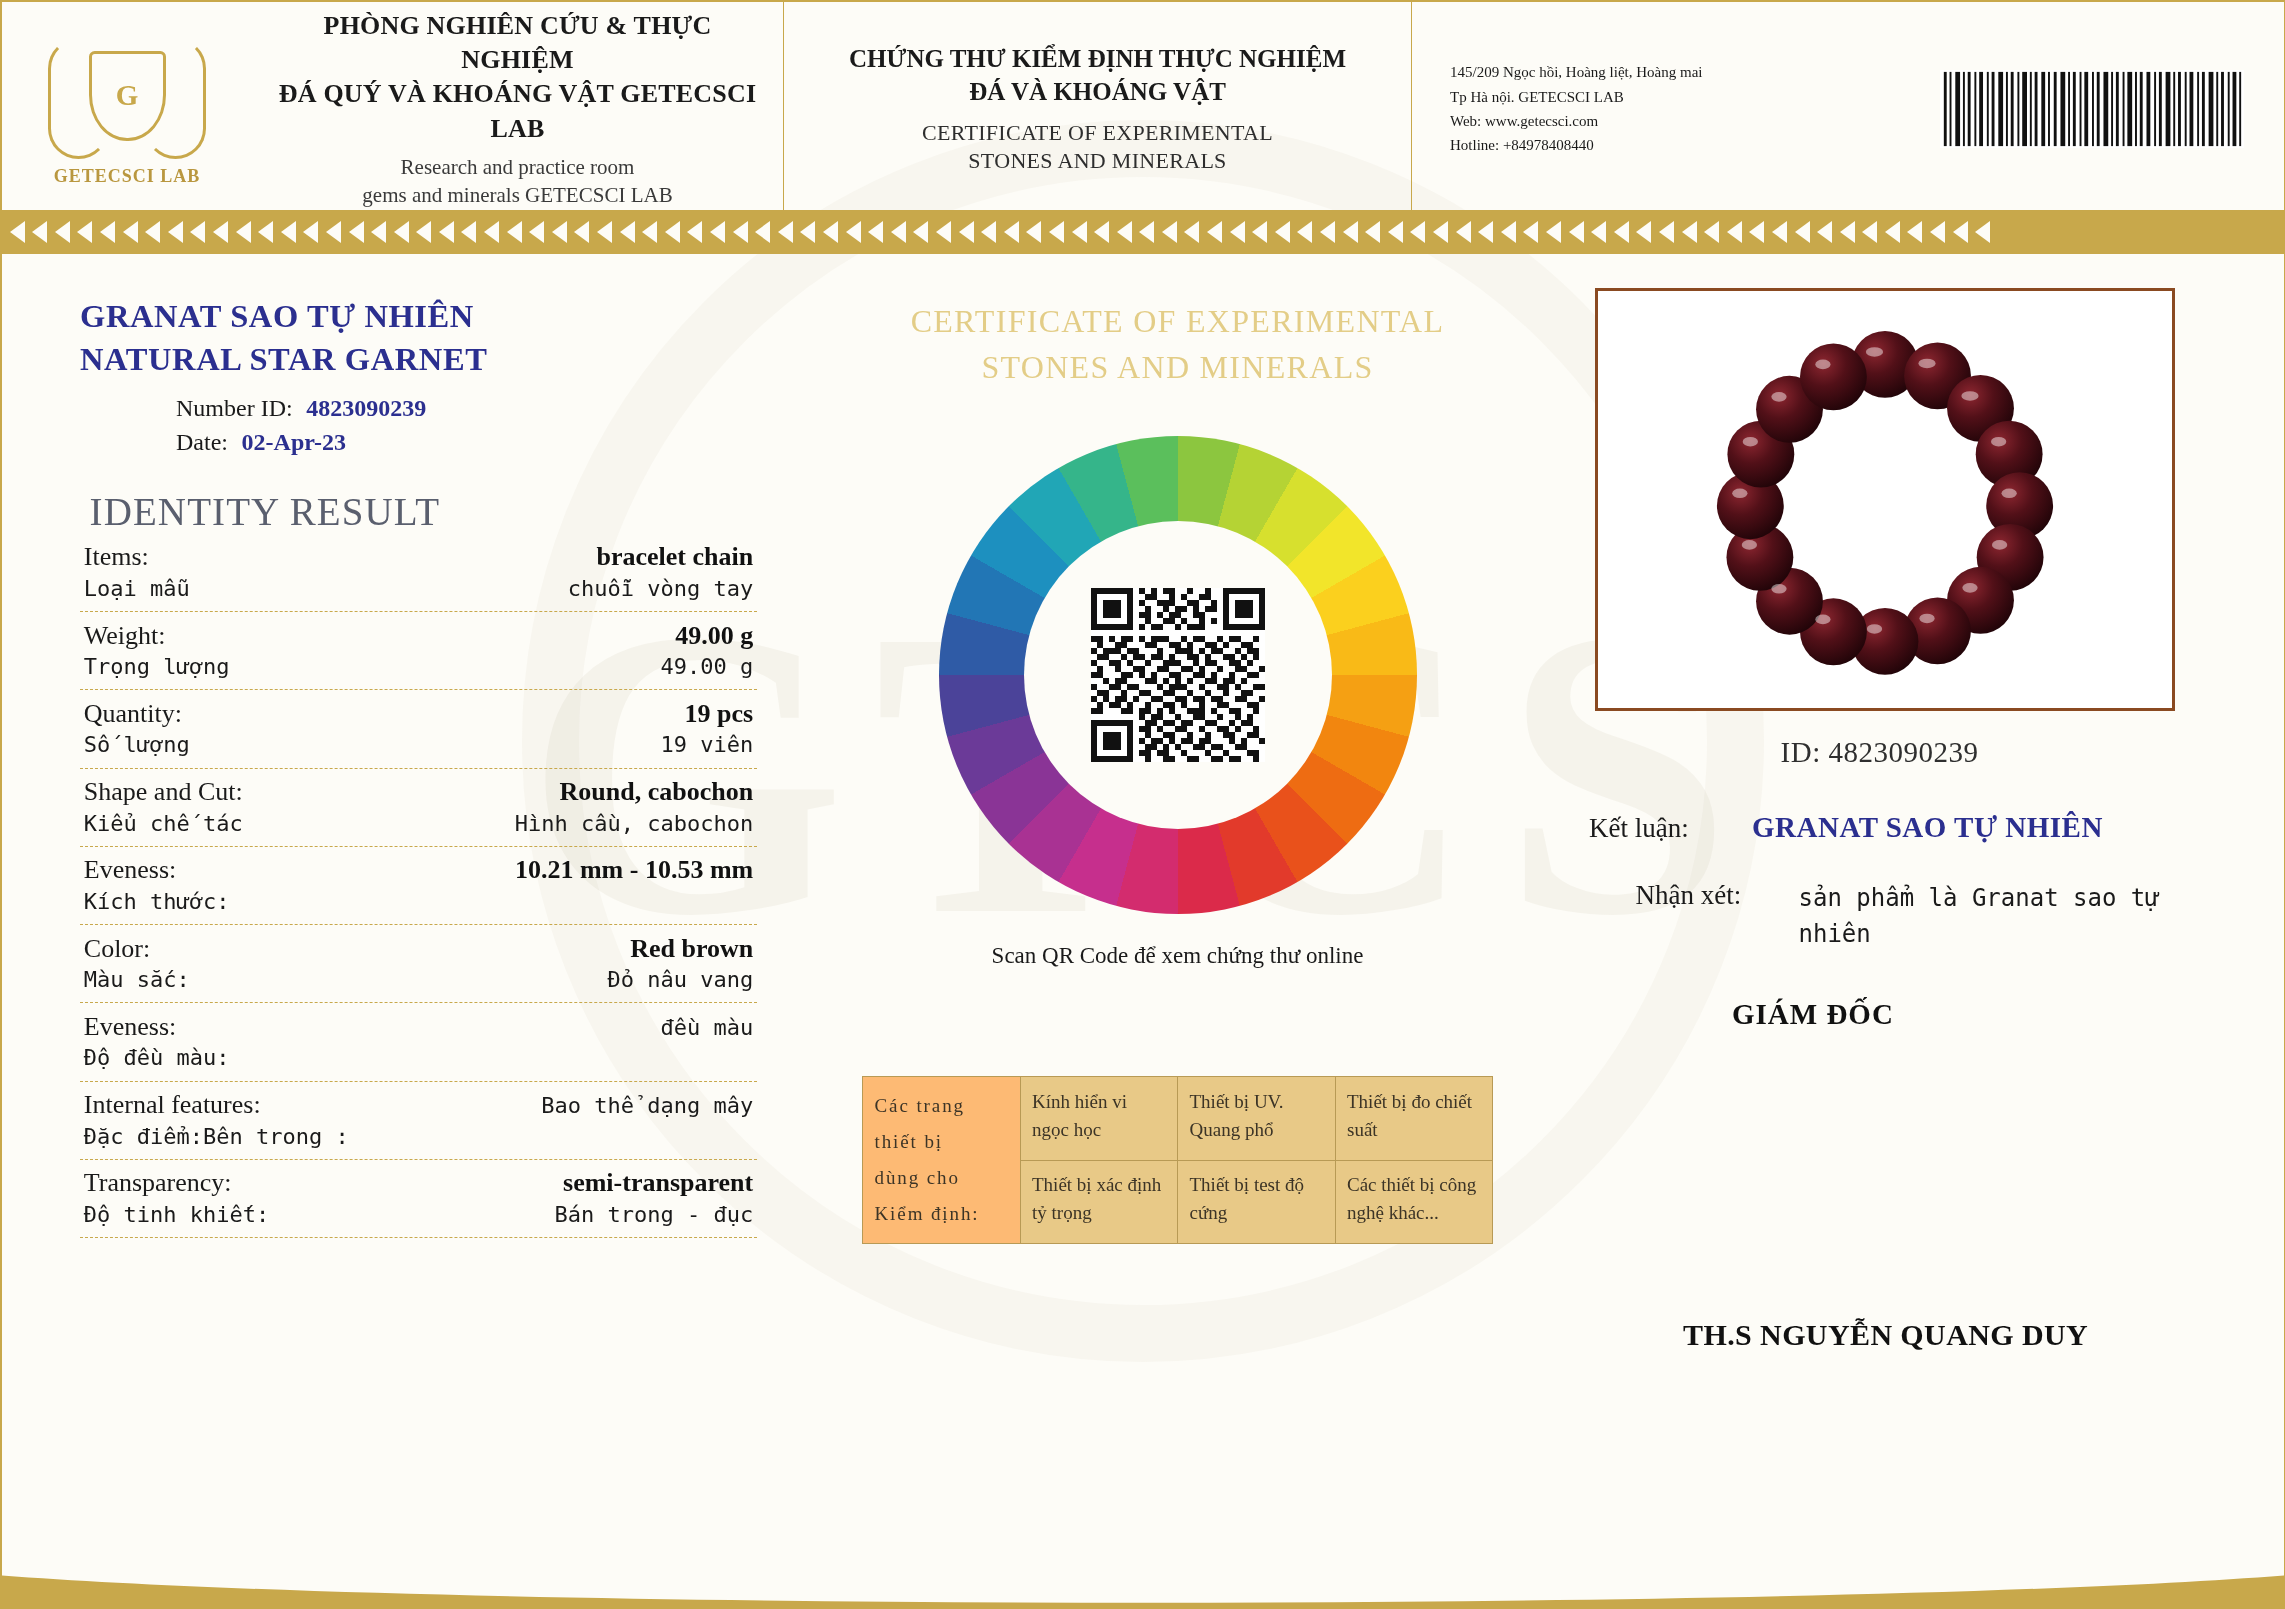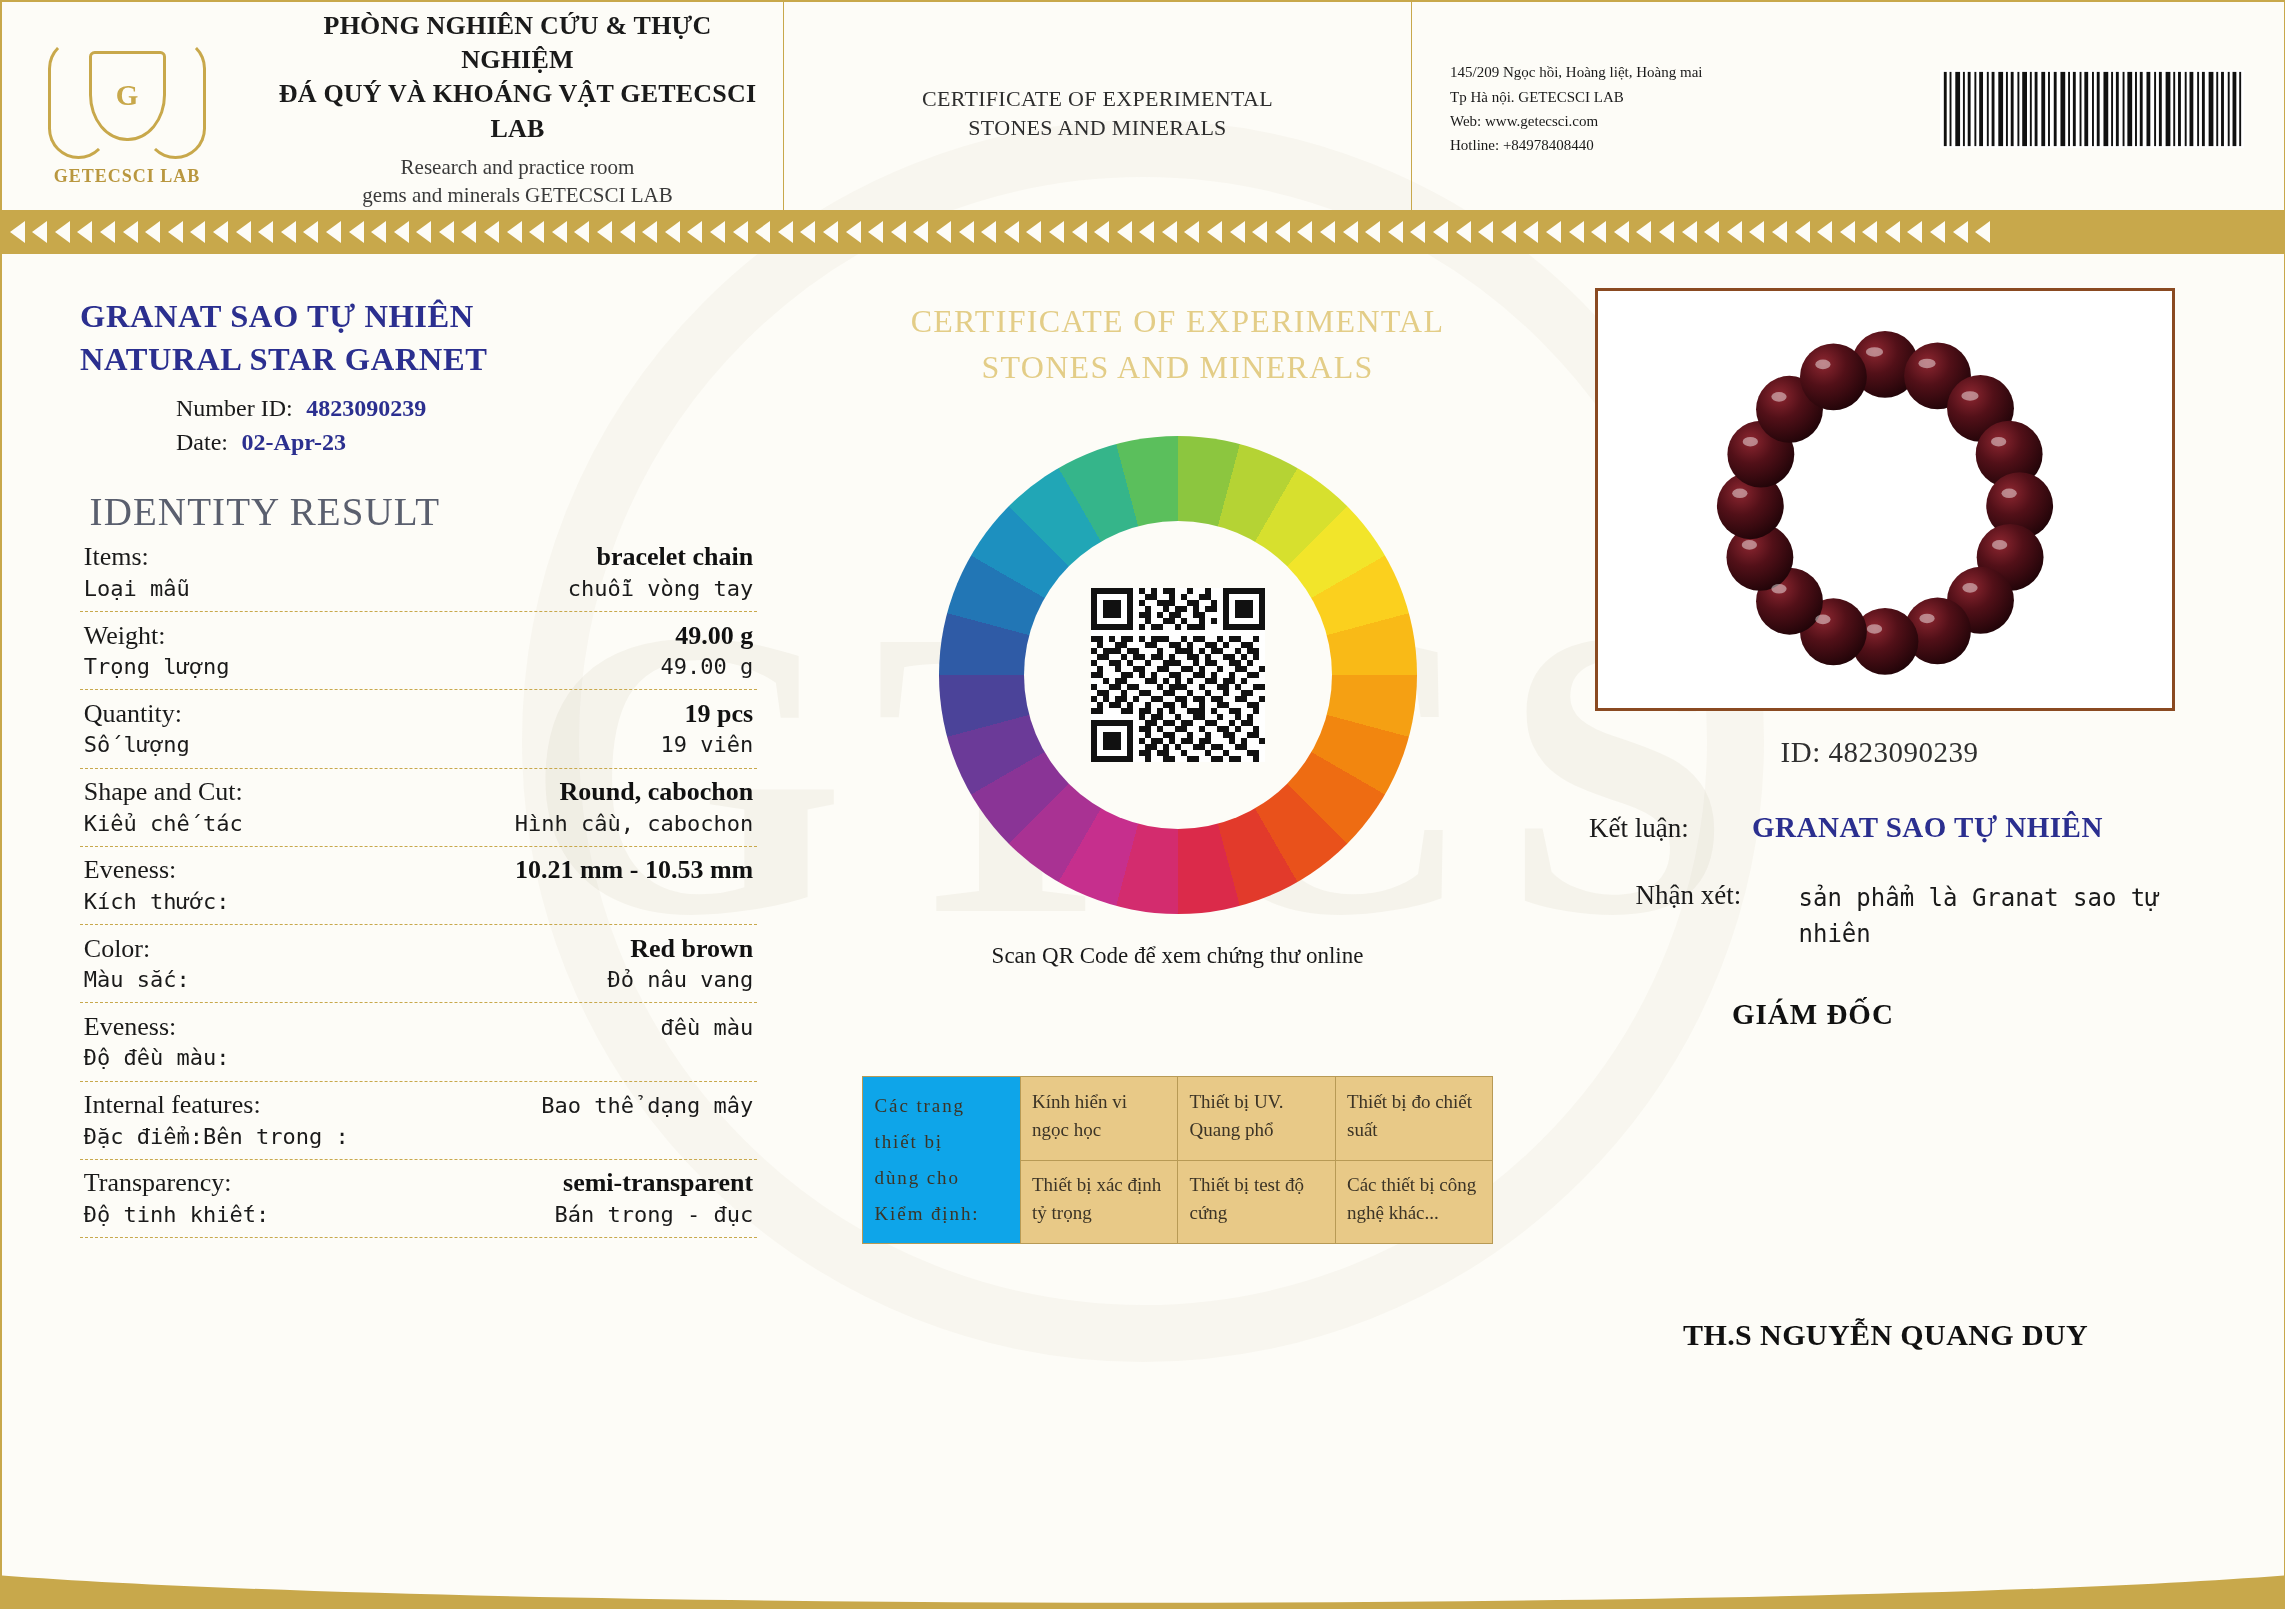--- a/index.html
+++ b/index.html
@@ -325,21 +325,21 @@
     border: 1px solid #b89a55;
     background: #e8c987;
     color: #3c3426;
     font-size: 19px;
     line-height: 1.45;
     padding: 10.5px 11.5px;
     vertical-align: top;
     width: 25%;
   }
   .equip-table td.head {
-    background: #0ea5e9;
+    background: #fdba74;
     letter-spacing: 1.9px;
     line-height: 1.9;
     margin-left: 20px;
   }
   
   .photo-frame {
     width: 574px;
     height: 417px;
     border: 3.8px solid #8a4a21;
     background: #ffffff;
@@ -446,20 +446,24 @@
         <div>PHÒNG NGHIÊN CỨU &amp; THỰC NGHIỆM</div>
         <div>ĐÁ QUÝ VÀ KHOÁNG VẬT GETECSCI LAB</div>
       </div>
       <div class="hdr-sub-en">
         <div>Research and practice room</div>
         <div>gems and minerals GETECSCI LAB</div>
       </div>
     </div>
 
     <div class="hdr-col mid">
+      <div class="hdr-mid-vn">
+        <div>CHỨNG THƯ KIỂM ĐỊNH THỰC NGHIỆM</div>
+        <div>ĐÁ VÀ KHOÁNG VẬT</div>
+      </div>
       <div class="hdr-mid-en">
         <div>CERTIFICATE OF EXPERIMENTAL</div>
         <div>STONES AND MINERALS</div>
       </div>
     </div>
 
     <div class="hdr-col right">
       <div class="addr-block">
         <div>145/209 Ngọc hồi, Hoàng liệt, Hoàng mai</div>
         <div>Tp Hà nội. GETECSCI LAB</div>

